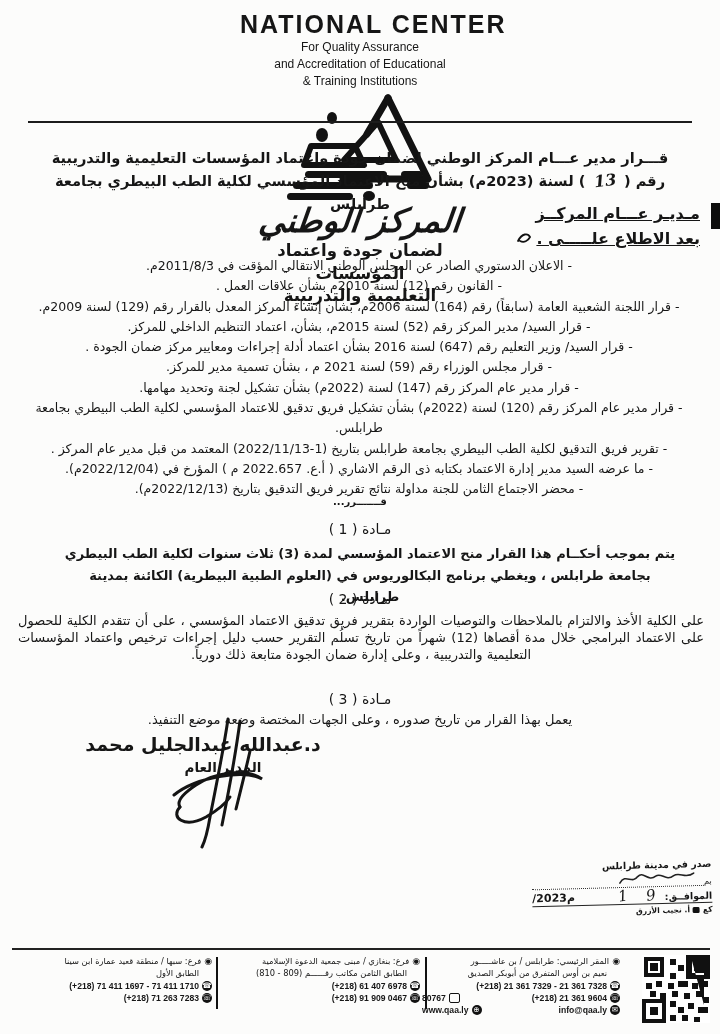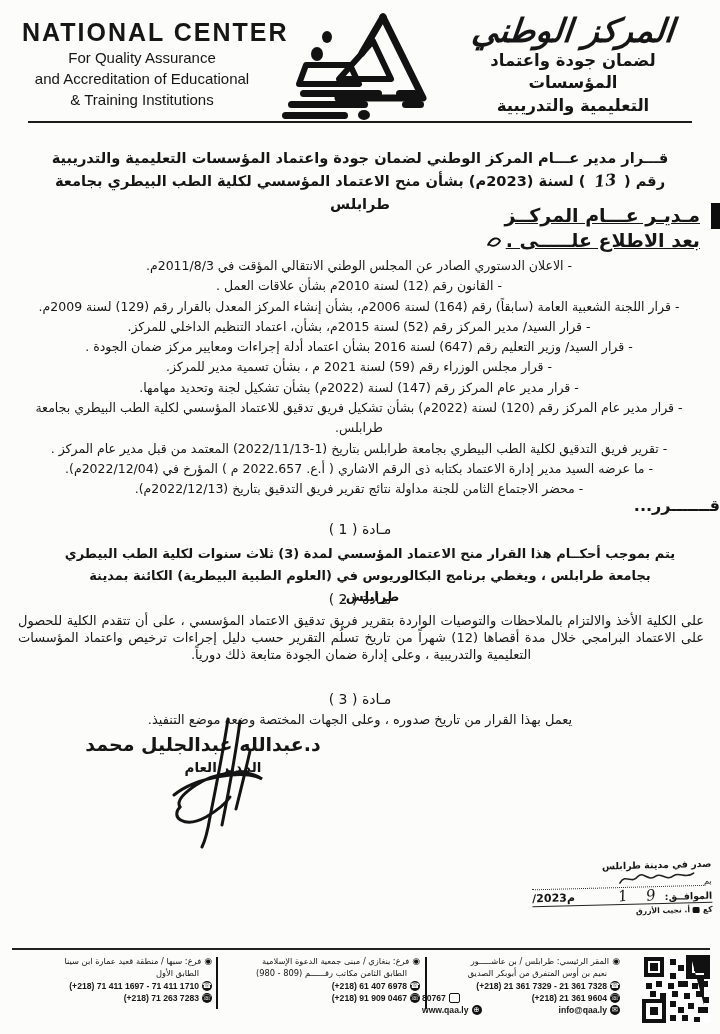--- a/index.html
+++ b/index.html
@@ -3,48 +3,48 @@
 <meta charset="utf-8">
 <style>
   html,body{margin:0;padding:0;background:#e8e8e6;}
   .page{
     position:relative;width:720px;height:1034px;margin:0 auto;
     background:#fcfcfb;color:#161616;overflow:hidden;
     font-family:"DejaVu Sans",sans-serif;
   }
   
   .header{position:absolute;top:10px;left:0;right:0;height:108px;
-    display:flex;align-items:center;justify-content:space-between;padding:0 22px;}
+    display:flex;align-items:center;justify-content:space-between;padding:0 22px;flex-direction:column;}
   .header-en{width:240px;text-align:center;font-family:"Liberation Sans",sans-serif;}
   .en-title{font-size:25px;font-weight:bold;letter-spacing:2px;white-space:nowrap;}
-  .en-sub{font-size:15px;line-height:1.4;}
+  .en-sub{font-size:12px;line-height:1.4;}
   .logo{width:150px;height:112px;flex:0 0 auto;}
   .header-ar{width:250px;text-align:center;direction:rtl;}
   .ar-title{font-size:33px;font-weight:bold;font-style:italic;transform:skewX(-6deg);
     font-family:"DejaVu Sans",sans-serif;white-space:nowrap;}
   .ar-sub{font-size:16.5px;font-weight:bold;line-height:1.35;}
   .rule{position:absolute;top:121px;left:28px;right:28px;border-top:2.4px solid #1c1c1c;}
   
   .title-block{position:absolute;top:146px;left:45px;right:45px;direction:rtl;
     text-align:center;font-weight:bold;font-size:14.6px;line-height:23px;}
   .hand{font-family:"DejaVu Serif",serif;font-style:italic;font-size:16px;
     display:inline-block;transform:rotate(-6deg);padding:0 3px;}
   
   .h-right{position:absolute;right:20px;direction:rtl;font-weight:bold;
-    font-size:19px;text-decoration:underline;}
+    font-size:16px;text-decoration:underline;}
   .h1{top:204px;}
   .h2{top:229px;}
   .flourish{display:inline-block;vertical-align:middle;margin-right:4px;}
   
   .preamble{position:absolute;top:256px;right:18px;left:16px;direction:rtl;
     text-align:center;font-size:12.5px;line-height:20.3px;}
   .pline{white-space:normal;}
   
-  .decided{position:absolute;top:496px;left:0;right:0;text-align:right;
-    font-weight:bold;font-size:16px;direction:rtl;letter-spacing:1px;}
+  .decided{position:absolute;top:496px;left:0;right:0;text-align:center;
+    font-weight:bold;font-size:10px;direction:rtl;letter-spacing:1px;}
   .art-label{position:absolute;left:0;right:0;text-align:center;font-weight:normal;
     font-size:14px;direction:rtl;}
   .art-text{position:absolute;direction:rtl;font-size:13px;line-height:21.5px;}
   .l1{top:521px;} .t1{top:543px;left:60px;right:40px;text-align:center;font-weight:600;}
   .l2{top:591px;} .t2{top:612px;left:18px;right:16px;text-align:justify;text-align-last:center;line-height:17px;}
   .l3{top:691px;} .t3{top:709px;left:60px;right:60px;text-align:center;}
   
   .sig-block{position:absolute;top:733px;left:78px;width:250px;direction:rtl;
     text-align:center;font-weight:bold;}
   .sig-name{font-size:19px;white-space:nowrap;}
@@ -244,21 +244,21 @@
       </div>
     </div>
 
     <div class="fdiv div1"></div>
 
     <div class="fcol col-bg">
       <div class="frow">
           <span class="loc">◉</span>
         <span>فرع: بنغازي / مبنى جمعية الدعوة الإسلامية</span>
         </div>
-      <div class="indent">الطابق الثامن مكاتب رقــــــم (809 - 980)</div>
+      <div class="indent">الطابق الثامن مكاتب رقــــــم (809 - 810)</div>
       <div class="frow">
           <span class="badge">☎</span>
         <span class="num">(+218) 61 407 6978</span>
         </div>
       <div class="frow">
           <span class="badge">☏</span>
         <span class="num">(+218) 91 909 0467</span>
         </div>
     </div>
 

